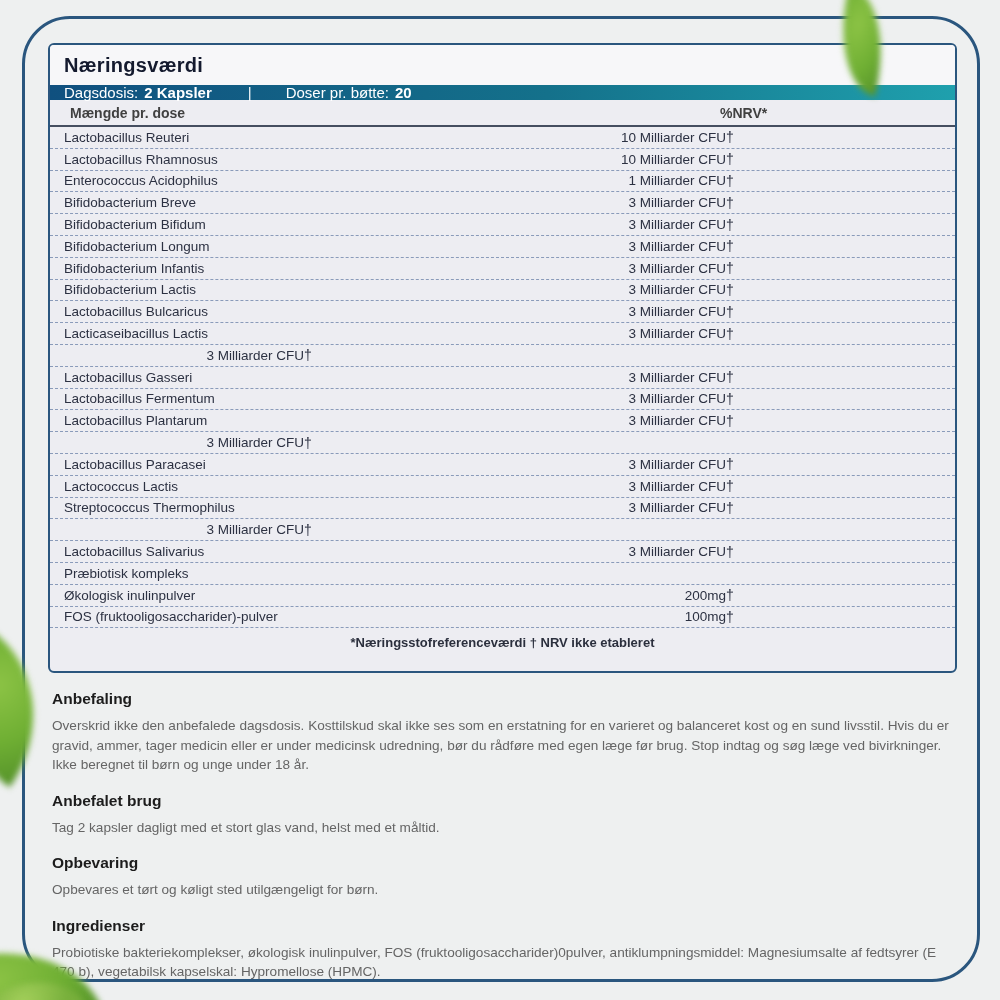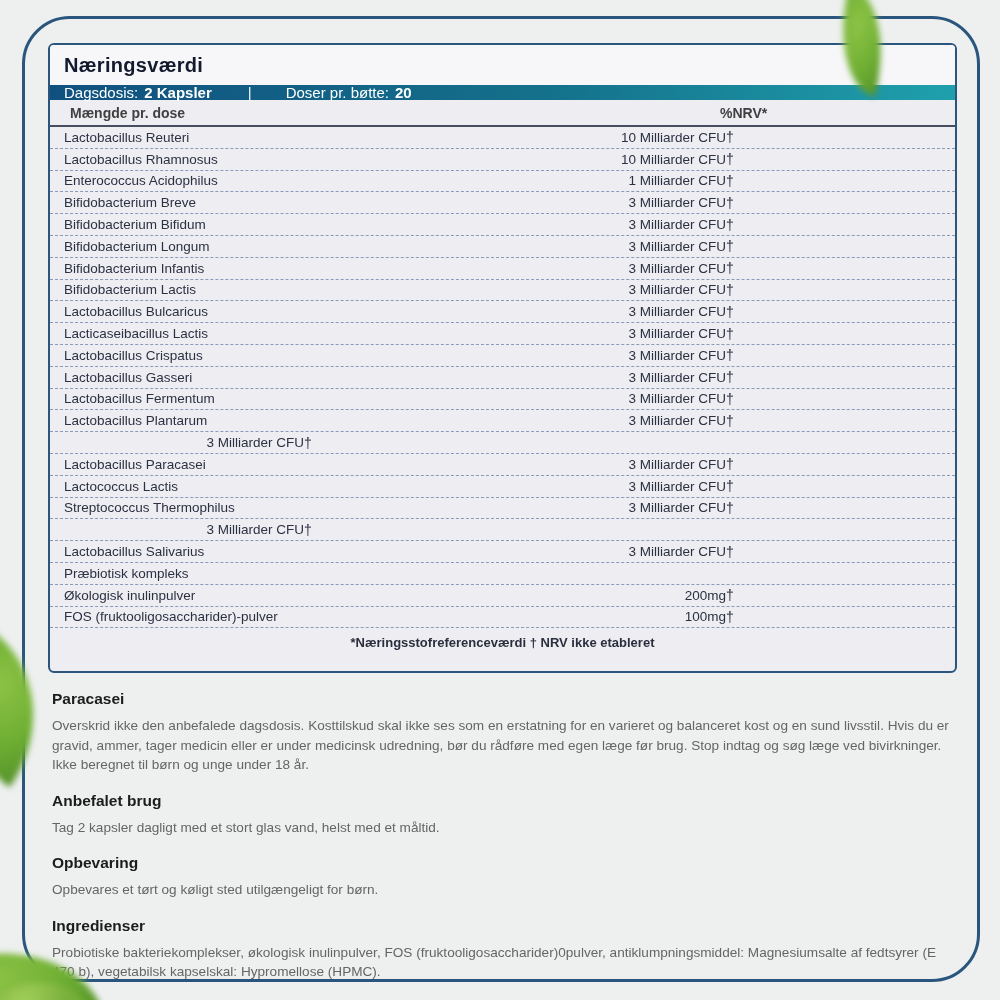--- a/index.html
+++ b/index.html
@@ -185,21 +185,20 @@
         <div class="col-name">Lactobacillus Bulcaricus</div>
         <div class="col-amount">3 Milliarder CFU</div>
         <div class="col-nrv">†</div>
       </div>
       <div class="t-row">
         <div class="col-name">Lacticaseibacillus Lactis</div>
         <div class="col-amount">3 Milliarder CFU</div>
         <div class="col-nrv">†</div>
       </div>
       <div class="t-row">
-        <div class="col-name">Lactobacillus Crispatus</div>
         <div class="col-amount">3 Milliarder CFU</div>
         <div class="col-nrv">†</div>
       </div>
       <div class="t-row">
         <div class="col-name">Lactobacillus Gasseri</div>
         <div class="col-amount">3 Milliarder CFU</div>
         <div class="col-nrv">†</div>
       </div>
       <div class="t-row">
         <div class="col-name">Lactobacillus Fermentum</div>
@@ -254,21 +253,21 @@
         <div class="col-amount">100mg</div>
         <div class="col-nrv">†</div>
       </div>
     </div>
 
   <div class="t-foot">*Næringsstofreferenceværdi † NRV ikke etableret</div>
 </div>
 
 <div class="sections">
   <section>
-    <div class="sec-head">Paracasei</div>
+    <div class="sec-head">Anbefaling</div>
     <p class="sec-body">Overskrid ikke den anbefalede dagsdosis. Kosttilskud skal ikke ses som en erstatning for en varieret og balanceret kost og en sund livsstil. Hvis du er gravid, ammer, tager medicin eller er under medicinsk udredning, bør du rådføre med egen læge før brug. Stop indtag og søg læge ved bivirkninger. Ikke beregnet til børn og unge under 18 år.</p>
   </section>
   <section>
     <div class="sec-head">Anbefalet brug</div>
     <p class="sec-body">Tag 2 kapsler dagligt med et stort glas vand, helst med et måltid.</p>
   </section>
   <section>
     <div class="sec-head">Opbevaring</div>
     <p class="sec-body">Opbevares et tørt og køligt sted utilgængeligt for børn.</p>
   </section>

